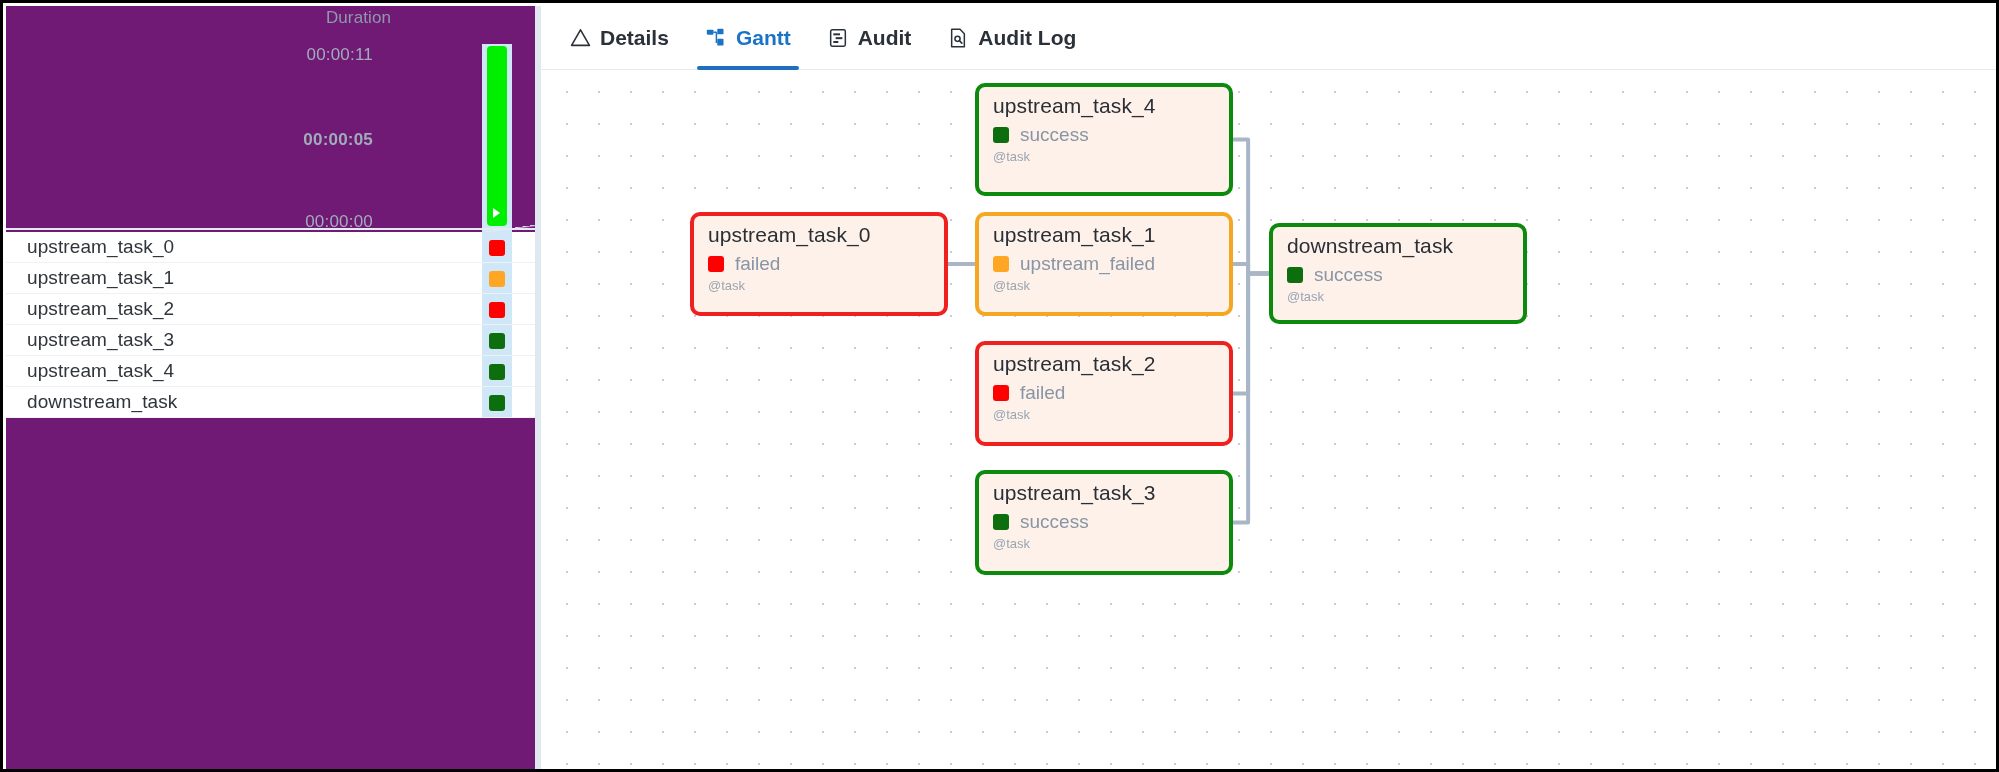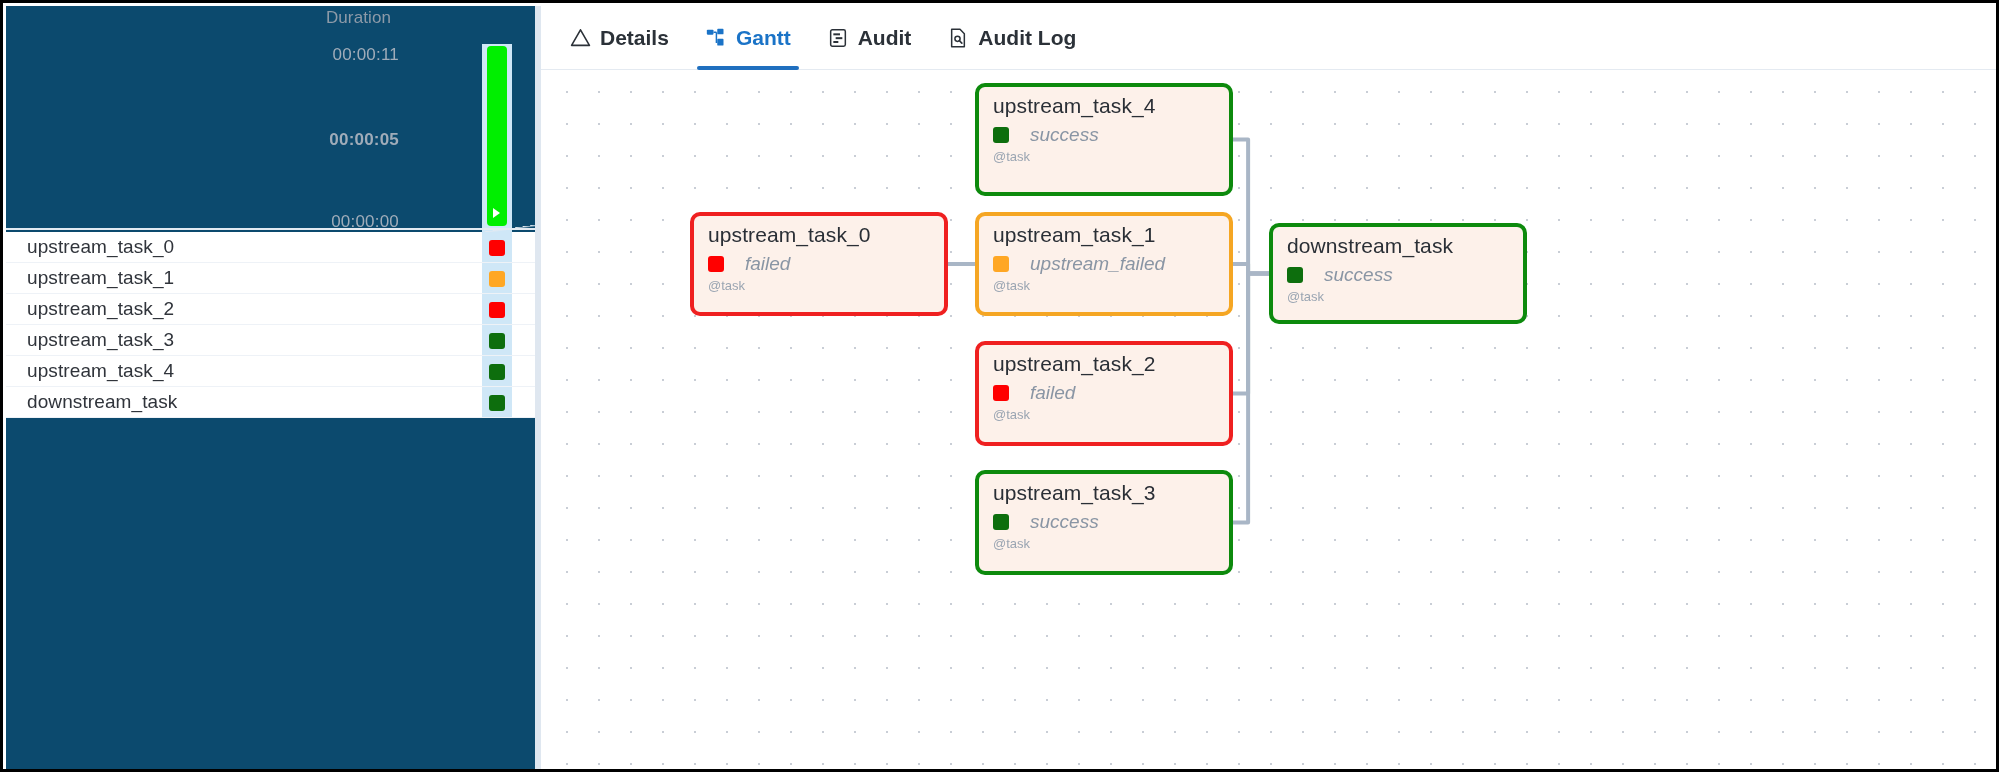--- a/index.html
+++ b/index.html
@@ -24,21 +24,21 @@
     background: #ffffff;
     overflow: hidden;
   }
 
   
   #left-panel {
     position: absolute;
     left: 3px; top: 3px;
     width: 529px;
     height: 766px;
-    background: #0c4a6e;
+    background: #701a75;
     overflow: hidden;
   }
 
   #duration-chart {
     position: absolute;
     left: 0; top: 0;
     width: 529px;
     height: 222px;
   }
 
@@ -47,21 +47,21 @@
     right: 144px;
     top: 2px;
     font-size: 17px;
     color: #8d9aa8;
     letter-spacing: .1px;
     white-space: nowrap;
   }
 
   .axis-tick {
     position: absolute;
-    right: 136px;
+    right: 162px;
     font-size: 17px;
     color: #a0acb9;
     white-space: nowrap;
     letter-spacing: .2px;
   }
   .axis-tick.t-top    { top: 39px; }
   .axis-tick.t-mid    { top: 124px; font-weight: bold; }
   .axis-tick.t-bottom { top: 206px; }
 
   
@@ -254,22 +254,21 @@
     color: #2a2f36;
     white-space: nowrap;
     letter-spacing: .1px;
   }
   .node-status-row {
     position: absolute;
     left: 14px;
     top: 37px;
     display: flex;
     align-items: center;
-    gap: 21px;
-    font-style: italic;
+    gap: 11px;
   }
   .node-status-swatch {
     width: 16px;
     height: 16px;
     border-radius: 3px;
     flex: none;
   }
   .node-status-text {
     font-size: 19px;
     color: #8995a4;

